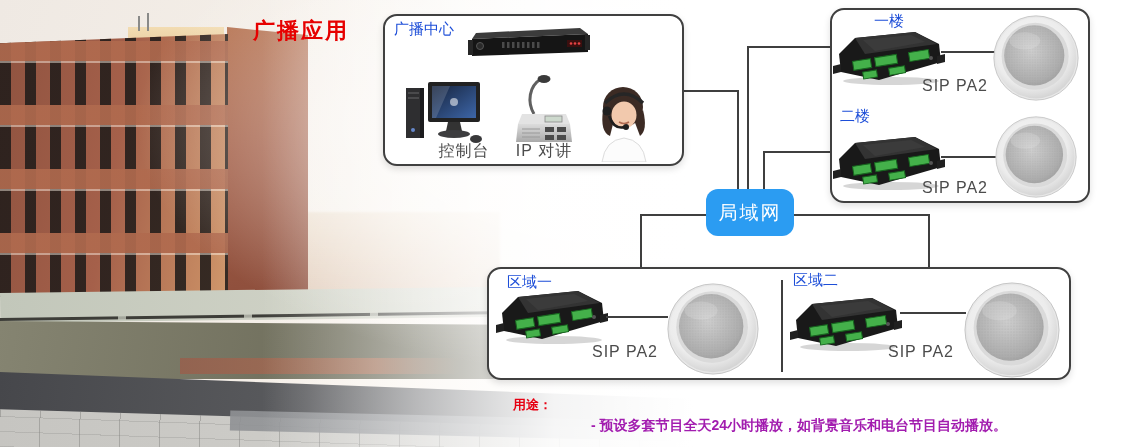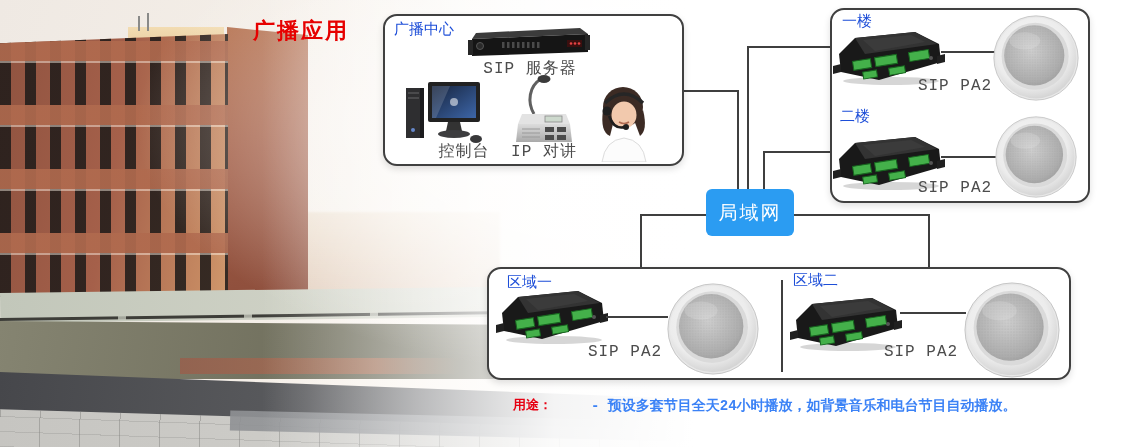--- a/index.html
+++ b/index.html
@@ -1,17 +1,17 @@
 <!DOCTYPE html>
 <html><head>
 <meta charset="utf-8">
 <style>
   html,body{margin:0;padding:0;background:#fff;}
   .canvas{position:relative;width:1126px;height:447px;background:#fff;overflow:hidden;
-          font-family:Liberation Mono, monospace;}
+          font-family:Liberation Sans, sans-serif;}
   
   .photo{position:absolute;left:0;top:0;width:770px;height:447px;overflow:hidden;}
   .sky{position:absolute;inset:0;background:linear-gradient(105deg,#efe9e3 0%,#f6f0e9 45%,#fdf9f3 70%,#fff 100%);}
   .penthouse{position:absolute;left:128px;top:27px;width:96px;height:52px;
              background:linear-gradient(180deg,#f2dcb2,#e2c094 70%,#d8b486);}
   .pent-stripe{position:absolute;left:185px;top:50px;width:32px;height:7px;background:#c23a2a;}
   .antenna{position:absolute;width:2px;background:#8a8a88;}
   .bldg-main{position:absolute;left:0;top:34px;width:228px;height:263px;
      clip-path:polygon(0 3.5%,100% 0,100% 100%,0 100%);
      background-image:
@@ -48,24 +48,24 @@
   .fade{position:absolute;inset:0;background:
      radial-gradient(ellipse at 80% 28%,rgba(255,255,255,.95) 0%,rgba(255,255,255,0) 55%),
      linear-gradient(90deg,rgba(255,255,255,0) 34%,rgba(255,255,255,.5) 54%,rgba(255,255,255,.9) 72%,#fff 90%);}
   
   .title{position:absolute;left:253px;top:16px;font-size:22px;font-weight:bold;letter-spacing:2px;}
   .dbox{position:absolute;background:#fff;border:2px solid #404040;border-radius:14px;box-sizing:border-box;
         box-shadow:0 3px 7px rgba(0,0,0,.13);}
   .cline{position:absolute;background:#3f3f3f;}
   .lbl{position:absolute;color:#1d4ed8;font-size:15px;white-space:nowrap;}
   .devlbl{position:absolute;color:#4c4c4c;font-size:16px;letter-spacing:1px;text-align:center;white-space:nowrap;}
-  .lan{position:absolute;left:706px;top:189px;width:88px;height:47px;border-radius:6px;
+  .lan{position:absolute;left:706px;top:189px;width:88px;height:47px;border-radius:12px;
        display:flex;align-items:center;justify-content:center;color:#fff;font-size:19px;letter-spacing:2px;}
   .usage-label{position:absolute;left:513px;top:396px;font-size:13px;font-weight:bold;}
-  .usage-line{position:absolute;left:591px;font-size:14px;font-weight:bold;color:#3b82f6;white-space:nowrap;}
+  .usage-line{position:absolute;left:591px;font-size:14px;font-weight:bold;color:#a21caf;white-space:nowrap;margin-top:20px;}
   .dev{position:absolute;}
   .divider{position:absolute;width:2px;background:#3f3f3f;}
 </style>
 </head>
 <body>
 
 <svg width="0" height="0" style="position:absolute">
   <defs>
     <radialGradient id="grim" cx="45%" cy="40%" r="65%">
       <stop offset="0%" stop-color="#f8f8f8"></stop>
@@ -219,35 +219,34 @@
   <div class="cline" style="left:640px;top:214px;width:66px;height:2px;"></div>
   <div class="cline" style="left:640px;top:214px;width:2px;height:54px;"></div>
   <div class="cline" style="left:794px;top:214px;width:136px;height:2px;"></div>
   <div class="cline" style="left:928px;top:214px;width:2px;height:54px;"></div>
 
   <div class="dbox" style="left:383px;top:14px;width:301px;height:152px;"></div>
   <div class="lbl" style="left:394px;top:20px;">广播中心</div>
   <svg class="dev" style="left:468px;top:27px;width:122px;height:32px;">
       <use href="#sym-server"></use>
     </svg>
-  <div class="devlbl" style="left:455px;top:58px;width:150px;">SIP 服务器</div>
   <svg class="dev" style="left:404px;top:80px;width:80px;height:66px;">
       <use href="#sym-computer"></use>
     </svg>
   <div class="devlbl" style="left:424px;top:141px;width:80px;">控制台</div>
   <svg class="dev" style="left:514px;top:74px;width:60px;height:70px;">
       <use href="#sym-intercom"></use>
     </svg>
   <div class="devlbl" style="left:506px;top:141px;width:76px;">IP 对讲</div>
   <svg class="dev" style="left:590px;top:84px;width:68px;height:78px;">
       <use href="#sym-operator"></use>
     </svg>
 
   <div class="dbox" style="left:830px;top:8px;width:260px;height:195px;"></div>
-  <div class="lbl" style="left:842px;top:12px;">一楼</div>
+  <div class="lbl" style="left:874px;top:12px;">一楼</div>
   <svg class="dev" style="left:833px;top:28px;width:112px;height:58px;">
       <use href="#sym-pa2"></use>
     </svg>
   <div class="cline" style="left:941px;top:51px;width:54px;height:2px;"></div>
   <svg class="dev" style="left:993px;top:15px;width:86px;height:86px;">
       <use href="#sym-speaker"></use>
     </svg>
   <div class="devlbl" style="left:900px;top:77px;width:110px;">SIP PA2</div>
   <div class="lbl" style="left:840px;top:107px;">二楼</div>
   <svg class="dev" style="left:833px;top:133px;width:112px;height:58px;">

